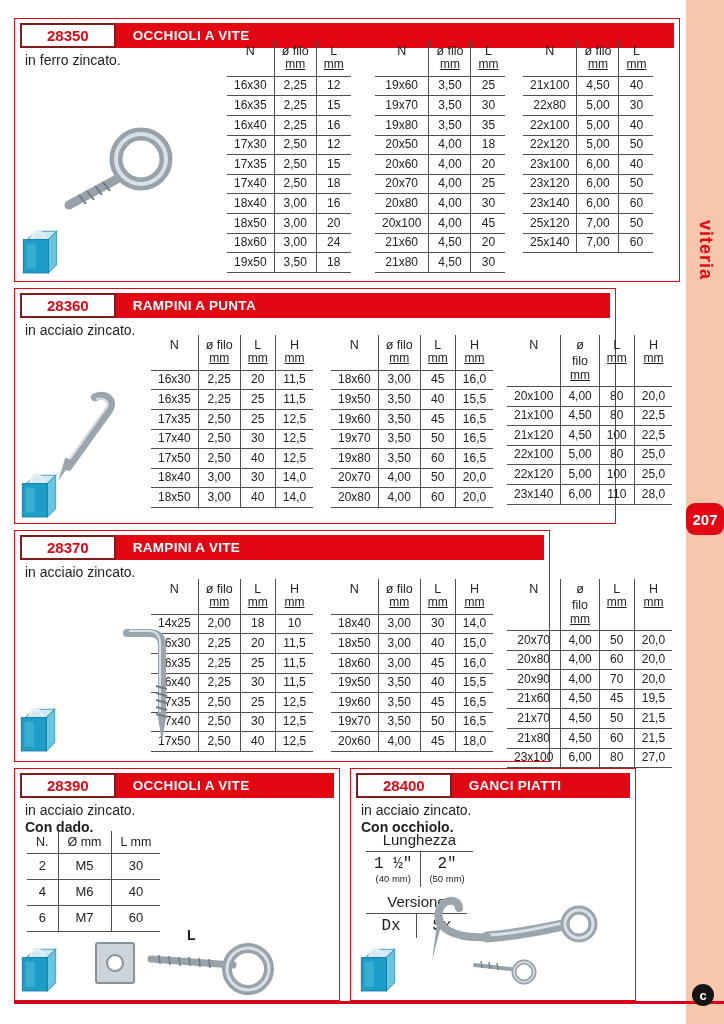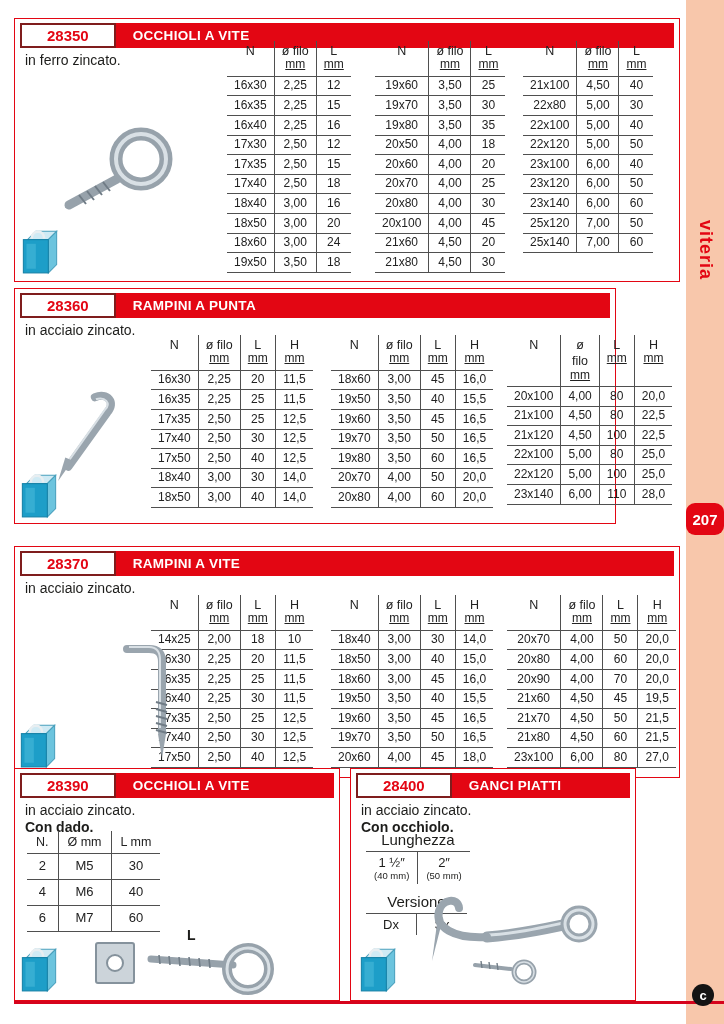--- a/index.html
+++ b/index.html
@@ -12,21 +12,21 @@
               color:#e30613;font-weight:bold;font-size:18px;letter-spacing:1px;}
   .page-badge{position:absolute;left:686px;top:503px;width:38px;height:32px;background:#e30613;
               color:#fff;font-weight:bold;font-size:15px;display:flex;align-items:center;justify-content:center;border-radius:9px;}
   .bottom-line{position:absolute;left:14px;top:1001px;width:710px;height:3px;background:#d6031c;}
   .logo{position:absolute;left:692px;top:984px;width:22px;height:22px;border-radius:50%;background:#141414;
         color:#fff;display:flex;align-items:center;justify-content:center;font-weight:bold;font-size:13px;z-index:5;}
   
   .section{position:absolute;background:#fff;border:1.5px solid #e30613;box-sizing:border-box;}
   #sec28350{left:14px;top:18px;width:666px;height:264px;}
   #sec28360{left:14px;top:288px;width:602px;height:236px;}
-  #sec28370{left:14px;top:530px;width:666px;height:232px;margin-top:16px;}
+  #sec28370{left:14px;top:530px;width:536px;height:232px;}
   #sec28390{left:14px;top:768px;width:326px;height:233px;}
   #sec28400{left:350px;top:768px;width:286px;height:233px;}
   .sec-header{position:absolute;left:5px;right:5px;top:4px;height:25px;display:flex;align-items:stretch;}
   .sec-code{background:#fff;border:2px solid #7f1d1d;color:#e30613;font-weight:bold;font-size:15px;
             padding:0 25px;display:flex;align-items:center;z-index:1;}
   .sec-banner{flex:1;background:#e30613;color:#fff;font-weight:bold;font-size:13.5px;display:flex;
               align-items:center;padding-left:17px;letter-spacing:.3px;}
   .subtitle{position:absolute;left:10px;top:33px;font-size:14px;line-height:1.25;}
   .note{position:absolute;left:10px;top:50px;font-size:14px;font-weight:bold;}
   
@@ -39,21 +39,21 @@
   .hs{font-size:12px;margin-top:-2px;text-decoration:underline;}
   .big table.dt{font-size:13px;}
   .big .dt th{padding:3px 9px;}
   .big .dt td{padding:4px 9px;}
   
   .mtw{position:absolute;}
   .mt-title{font-size:15px;padding:0 8px 3px;border-bottom:1.5px solid #4f4f4f;text-align:center;}
   .mt-row{display:flex;}
   .mt-cell{padding:3px 8px;text-align:center;min-width:34px;}
   .mt-cell+.mt-cell{border-left:1.5px solid #4f4f4f;}
-  .mt-main{font-size:13px;}
+  .mt-main{font-size:16px;font-family:Liberation Mono, monospace;}
   .mt-sub{font-size:9.5px;}
   .img{position:absolute;}
   .l-label{position:absolute;font-size:14px;font-weight:600;}
 </style>
 </head>
 <body>
 
 <div class="page">
 
   <div class="sidebar"></div>

